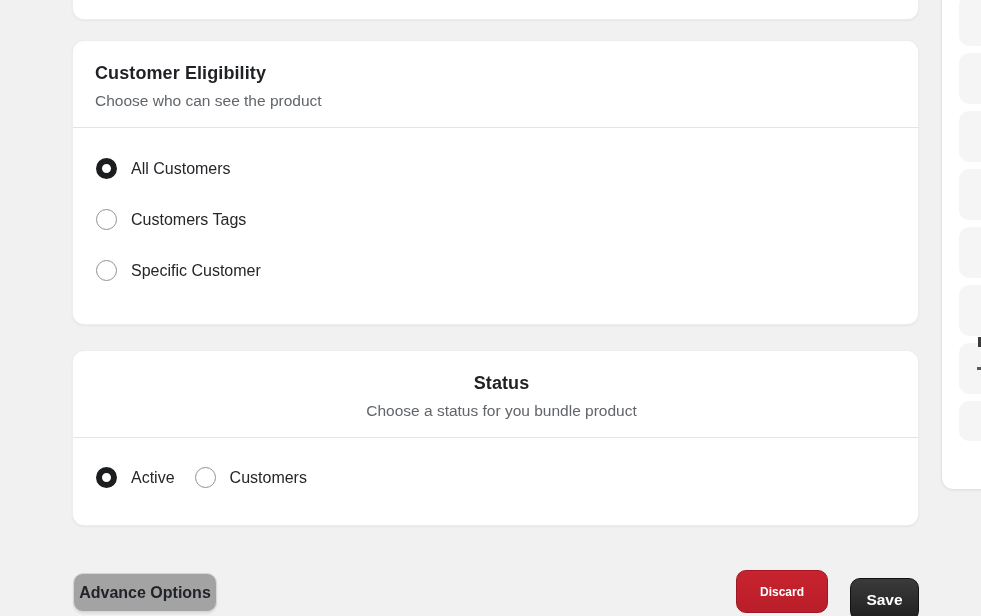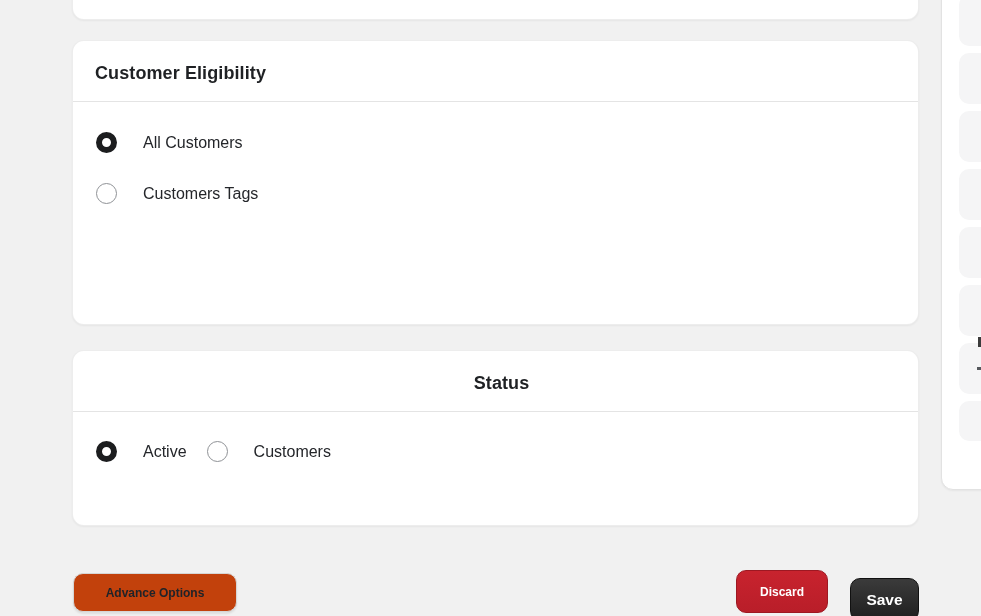--- a/index.html
+++ b/index.html
@@ -12,40 +12,40 @@
     box-shadow:0 1px 2px rgba(0,0,0,0.05);
     box-sizing:border-box;
   }
   .card-top-partial{top:-30px;height:50px;}
 
   .card-header{padding:22px 10px 0 22px;}
   .card-title{font-size:18px;font-weight:700;color:var(--title_color,#1f2124);letter-spacing:.1px;}
   .card-subtitle{margin-top:8px;font-size:15.5px;color:var(--subtitle_color,#61656a);}
   .divider{height:1px;background:#e4e4e4;margin-top:17px;}
 
-  .radio-row{display:flex;align-items:center;gap:26px;cursor:pointer;}
+  .radio-row{display:flex;align-items:center;gap:14px;cursor:pointer;}
   .radio{
     width:21px;height:21px;border-radius:50%;background:#fff;box-sizing:border-box;flex:0 0 auto;
   }
   .radio.selected{border:6px solid var(--radio_selected,#1c1d1f);}
   .radio.unselected{border:1.7px solid var(--radio_border,#8f9296);}
   .radio-label{font-size:16px;color:var(--label_color,#24262a);}
 
   .ce-body{padding:30px 22px 25px 23px;display:flex;flex-direction:column;gap:30px;}
   .status-body{padding:0 8px 0 23px;height:79px;display:flex;align-items:center;gap:20px;}
 
   .btn{
     position:absolute;display:flex;align-items:center;justify-content:center;
     border-radius:10px;box-sizing:border-box;cursor:pointer;font-weight:700;
     border:none;padding:0;
   }
   .btn-advance{
-    left:73px;top:573px;width:164px;height:39px;background:#c2410c;
+    left:73px;top:573px;width:144px;height:39px;background:#a3a3a3;
     border:1px solid #d6d6d6;box-shadow:0 2px 2px rgba(0,0,0,0.08);
-    font-size:12px;color:#202328;font-family:"Liberation Sans",sans-serif;font-weight:700;
+    font-size:16px;color:#202328;font-family:"Liberation Sans",sans-serif;font-weight:700;
   }
   .btn-discard{
     left:736px;top:570px;width:92px;height:43px;
     background:linear-gradient(180deg,var(--discard_red,#c8232e),#b91e29);
     border:1px solid #9d1822;color:#fff;font-size:12px;
     font-family:"Liberation Sans",sans-serif;font-weight:700;
   }
   .btn-save{
     left:850px;top:578px;width:69px;height:43px;
     background:linear-gradient(180deg,#3b3b3b,var(--save_dark,#1f1f1f));
@@ -69,37 +69,43 @@
 </head>
 <body>
 
 <div class="screen">
 
   <div class="card card-top-partial"></div>
 
   <div class="card" style="top:40px;height:285px;">
     <div class="card-header">
       <div class="card-title">Customer Eligibility</div>
+      <div class="card-subtitle">Choose who can see the product</div>
     </div>
     <div class="divider"></div>
     <div class="ce-body">
       <div class="radio-row">
         <span class="radio selected"></span>
         <span class="radio-label">All Customers</span>
       </div>
       <div class="radio-row">
         <span class="radio unselected"></span>
         <span class="radio-label">Customers Tags</span>
       </div>
+      <div class="radio-row">
+        <span class="radio unselected"></span>
+        <span class="radio-label">Specific Customer</span>
+      </div>
     </div>
   </div>
 
   <div class="card" style="top:350px;height:176px;text-align:center;">
     <div class="card-header">
       <div class="card-title">Status</div>
+      <div class="card-subtitle">Choose a status for you bundle product</div>
     </div>
     <div class="divider"></div>
     <div class="status-body">
       <div class="radio-row">
         <span class="radio selected"></span>
         <span class="radio-label">Active</span>
       </div>
       <div class="radio-row">
         <span class="radio unselected"></span>
         <span class="radio-label">Customers</span>

